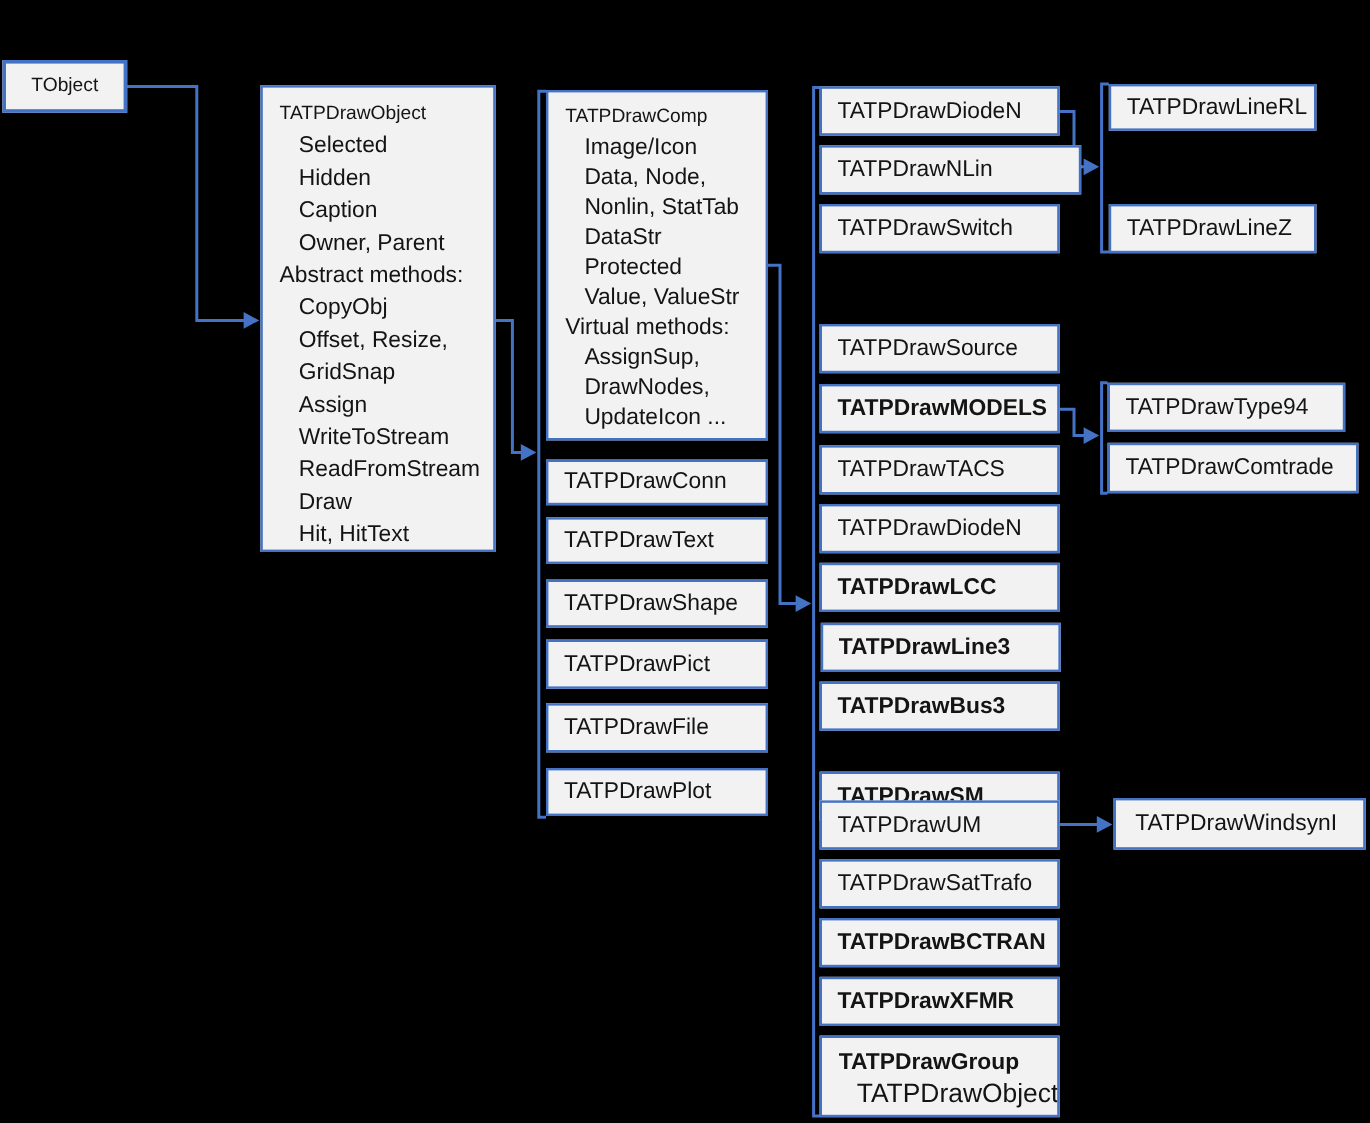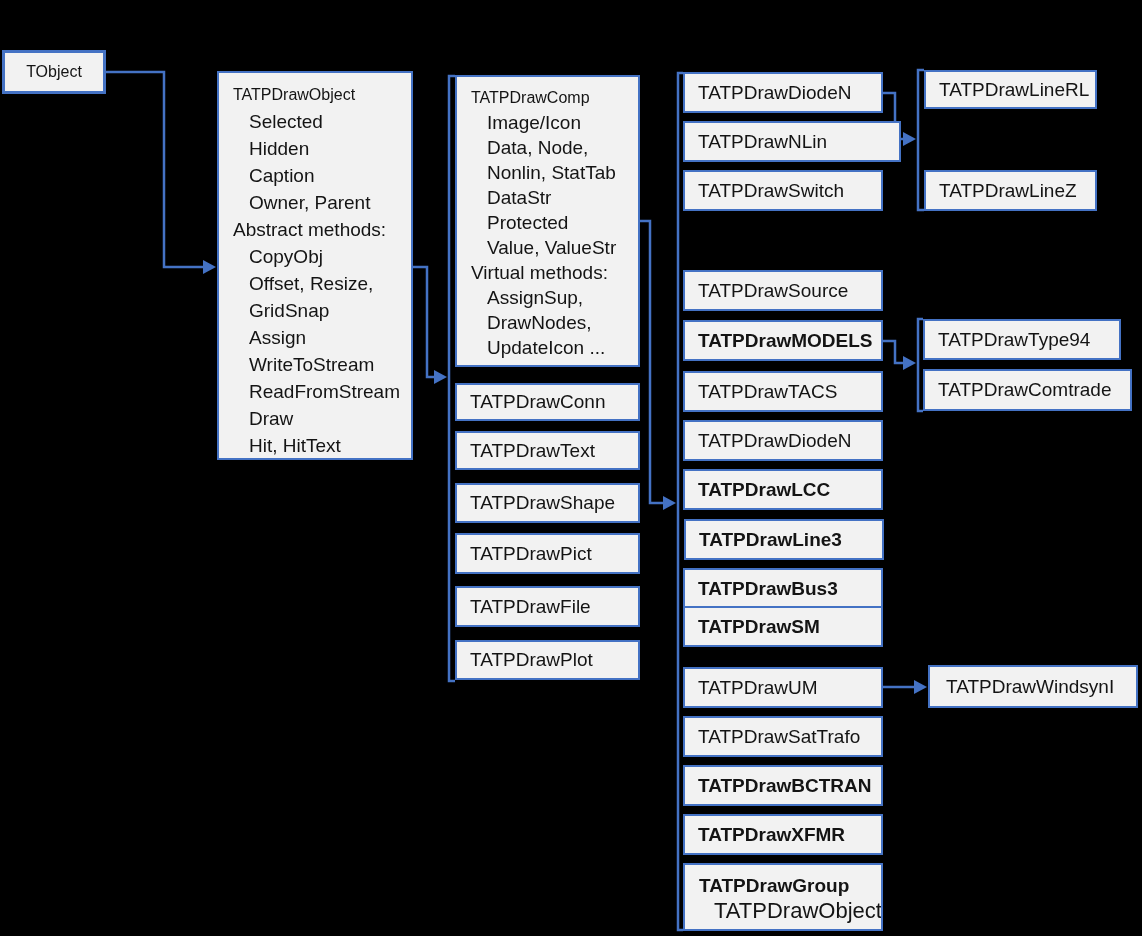--- a/index.html
+++ b/index.html
@@ -134,21 +134,21 @@
     </div>
   <div class="box bold" style="left:683px;top:469px;width:200px;height:41px;">
     <span>TATPDrawLCC</span>
     </div>
   <div class="box bold" style="left:684px;top:519px;width:200px;height:41px;">
     <span>TATPDrawLine3</span>
     </div>
   <div class="box bold" style="left:683px;top:568px;width:200px;height:41px;">
     <span>TATPDrawBus3</span>
     </div>
-  <div class="box bold" style="left:683px;top:606px;width:200px;height:41px;">
+  <div class="box bold" style="left:683px;top:643px;width:200px;height:41px;">
     <span>TATPDrawSM</span>
     </div>
   <div class="box" style="left:683px;top:667px;width:200px;height:41px;">
     <span>TATPDrawUM</span>
     </div>
   <div class="box" style="left:683px;top:716px;width:200px;height:41px;">
     <span>TATPDrawSatTrafo</span>
     </div>
   <div class="box bold" style="left:683px;top:765px;width:200px;height:41px;">
     <span>TATPDrawBCTRAN</span>

